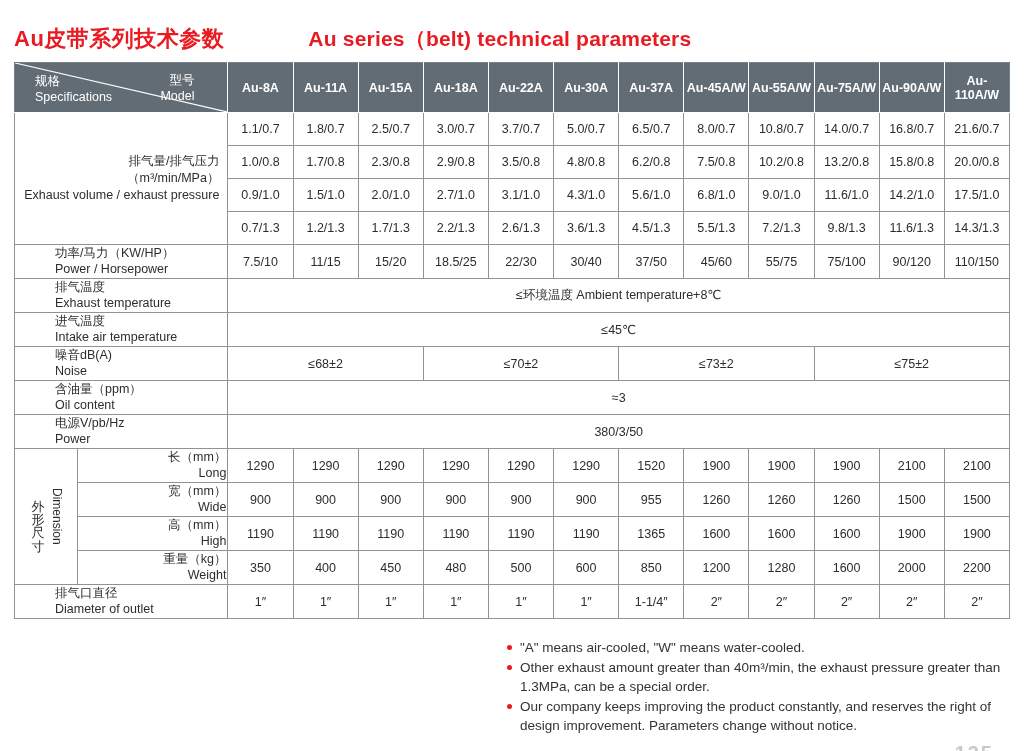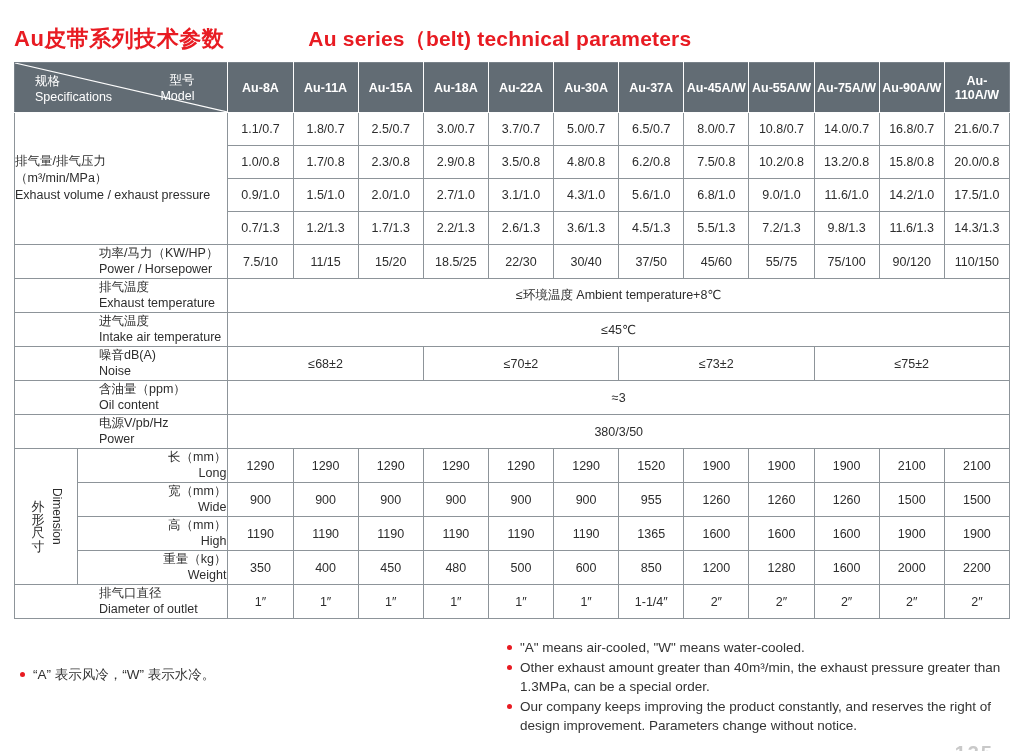--- a/index.html
+++ b/index.html
@@ -30,22 +30,22 @@
   .corner .diag { position:absolute; left:0; top:0; width:100%; height:100%; display:block; }
   .corner-top { position:absolute; top:9px; right:33px; text-align:right; font-weight:normal;
     font-size:12.5px; line-height:16px; color:#fff; }
   .corner-bottom { position:absolute; bottom:7px; left:20px; text-align:left; font-weight:normal;
     font-size:12.5px; line-height:16px; color:#fff; }
   .corner-top span, .corner-bottom span { display:block; }
 
   td { height:33px; color:#2d2d2d; background:#fff; }
   td.val { text-align:center; font-size:12.5px; padding:0 2px; }
   td.label { text-align:left; padding-left:40px; }
-  td.label .lz, td.label .le, td.sublabel .lz, td.sublabel .le { display:block; font-size:12.5px; line-height:15.5px;margin-left:44px; }
-  td.exlabel { text-align:left; padding:0; }
+  td.label .lz, td.label .le, td.sublabel .lz, td.sublabel .le { display:block; font-size:12.5px; line-height:15.5px; }
+  td.exlabel { text-align:right; padding:8px; }
   td.exlabel .lz, td.exlabel .lu, td.exlabel .le { display:block; font-size:12.5px; line-height:17px; }
   td.sublabel { text-align:right; padding-left:36px; }
 
   td.dim-group { padding:0; vertical-align:middle; }
   .dim-wrap { display:flex; justify-content:center; align-items:center; gap:3px; }
   .dim-zh { writing-mode:vertical-lr; text-orientation:upright; font-size:13px;
     letter-spacing:13px; color:#2d2d2d; }
   .dim-en { writing-mode:vertical-lr; text-orientation:sideways; font-size:12px; color:#2d2d2d; }
 
   
@@ -338,21 +338,20 @@
           <td class="val">2″</td>
           <td class="val">2″</td>
           <td class="val">2″</td>
           <td class="val">2″</td>
         </tr>
     </tbody>
   </table>
 
   <div class="notes">
     <ul class="notes-zh">
-        <li>“A” 表示风冷，“W” 表示水冷。</li>
       </ul>
     <ul class="notes-en">
         <li>"A" means air-cooled, "W" means water-cooled.</li>
         <li>Other exhaust amount greater than 40m³/min, the exhaust pressure greater than 1.3MPa, can be a special order.</li>
         <li>Our company keeps improving the product constantly, and reserves the right of design improvement. Parameters change without notice.</li>
       </ul>
   </div>
 
   <div class="pageno">135</div>
 </div>

